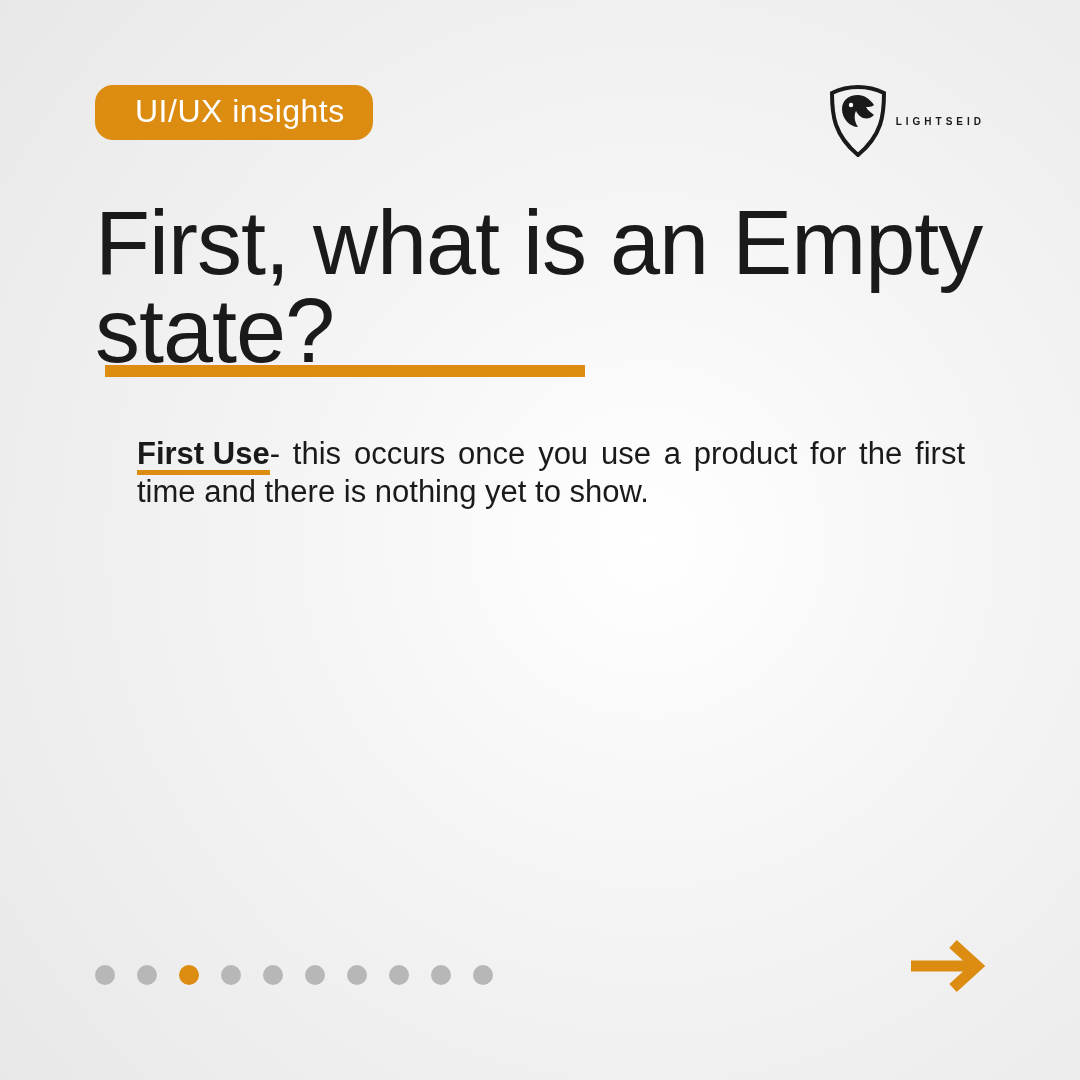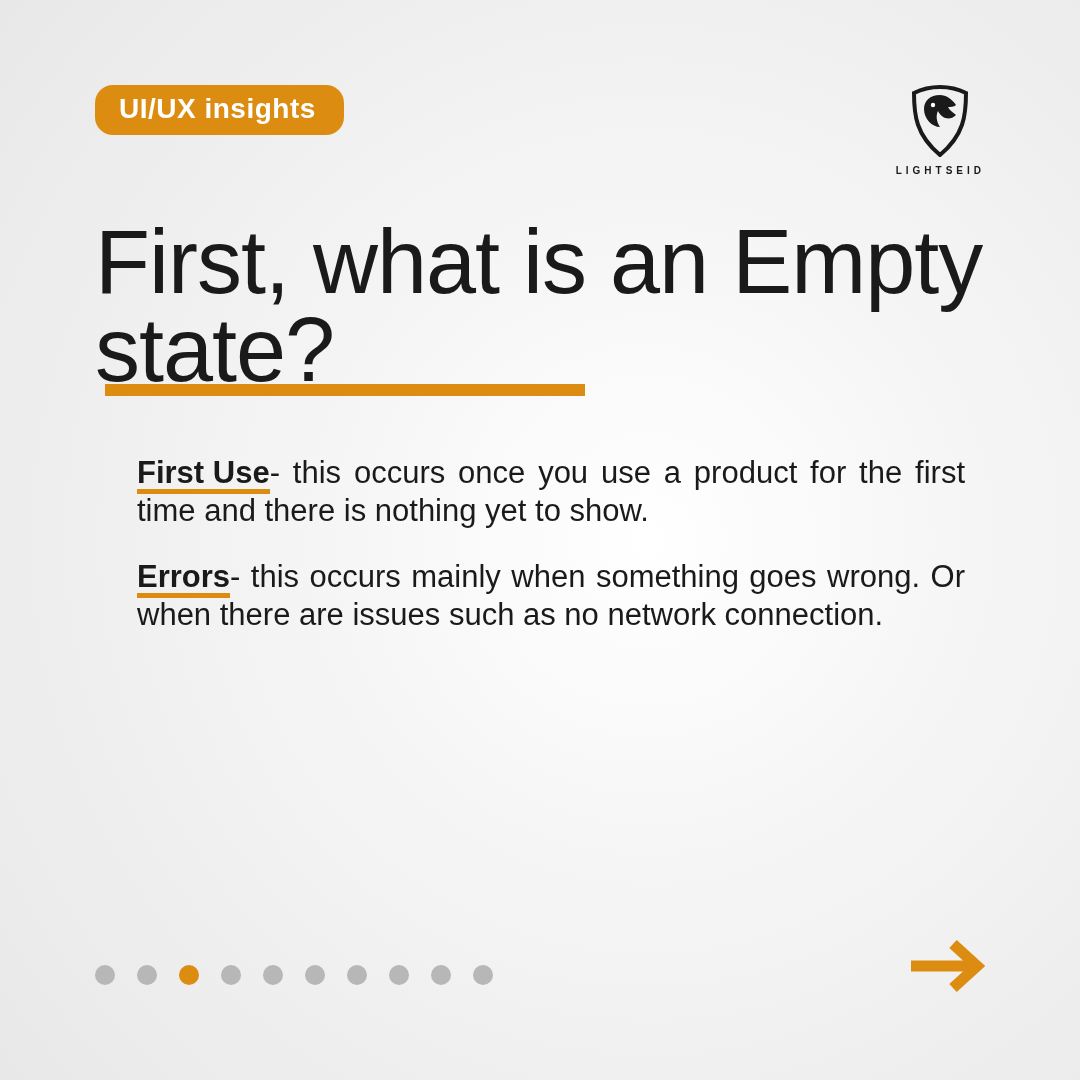--- a/index.html
+++ b/index.html
@@ -18,29 +18,29 @@
 
   
   .header-row {
     display: flex;
     justify-content: space-between;
     align-items: flex-start;
   }
   .badge {
     background: #dc8d11;
     color: #ffffff;
-    font-weight: 700;
-    font-size: 28px;
-    padding: 8px 28px 10px 24px;
+    font-weight: 400;
+    font-size: 32px;
+    padding: 8px 28px 10px 40px;
     border-radius: 18px;
     letter-spacing: 0.5px;
   }
   .logo {
     display: flex;
-    flex-direction: column;
+    flex-direction: row;
     align-items: center;
     gap: 8px;
   }
   .logo svg { display: block; }
   .logo-text {
     font-size: 10px;
     font-weight: 700;
     letter-spacing: 4px;
     color: #1a1a1a;
   }
@@ -145,21 +145,20 @@
 
 
 <h1 class="title">
   <span>First, what is an Empty state?</span>
   <span class="title-underline"></span>
 </h1>
 
 
 <div class="items" id="items">
     <p class="item"><span class="term">First Use</span><span>- this occurs once you use a product for the first time and there is nothing yet to show.</span></p>
-    <p class="item"><span class="term">Errors</span><span>- this occurs mainly when something goes wrong. Or when there are issues such as no network connection.</span></p>
   </div>
 
 
 <div class="pager" id="pager">
     <span class="dot"></span>
     <span class="dot"></span>
     <span class="dot active"></span>
     <span class="dot"></span>
     <span class="dot"></span>
     <span class="dot"></span>

